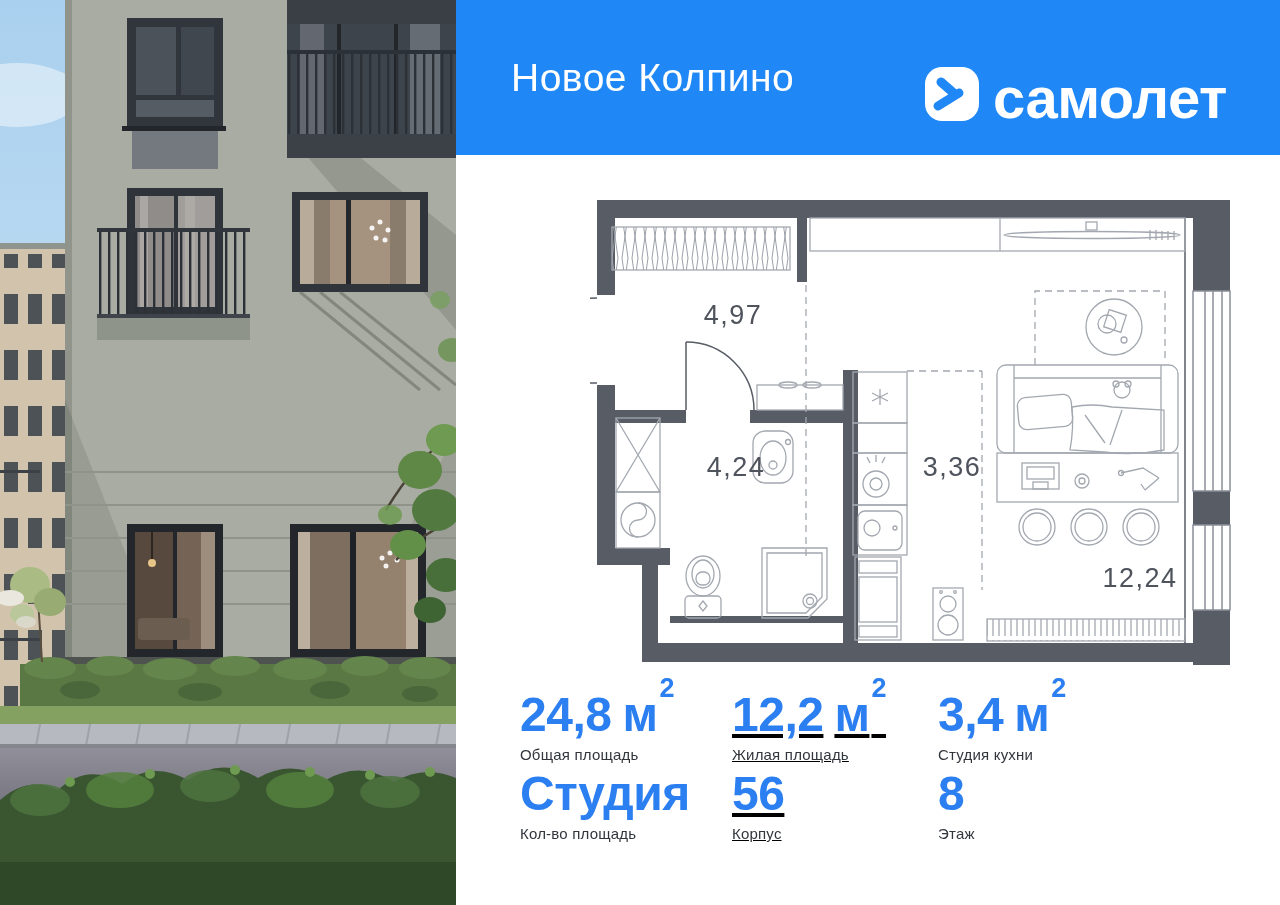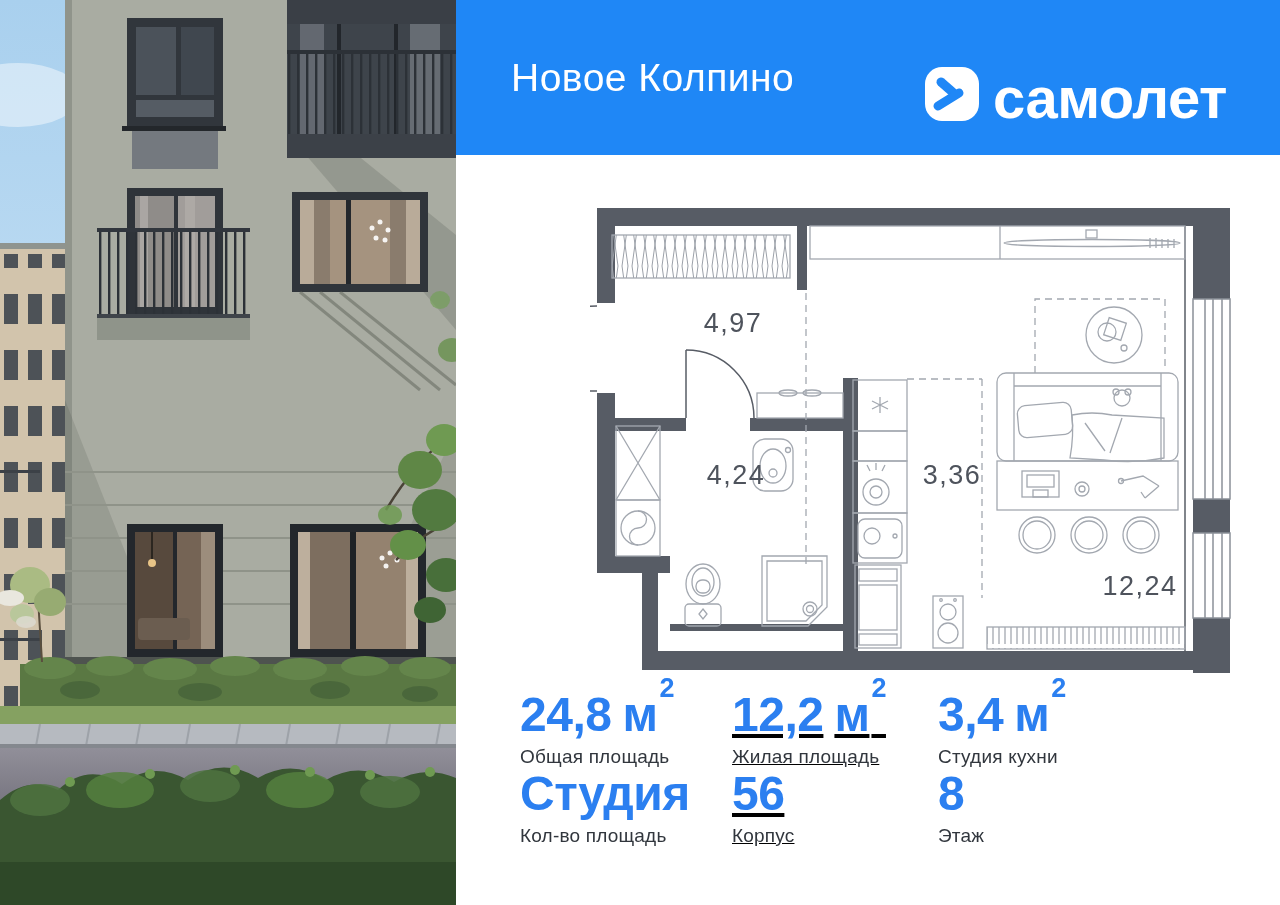--- a/index.html
+++ b/index.html
@@ -12,28 +12,28 @@
   *{margin:0;padding:0;box-sizing:border-box;}
   body{background:#e8e8e8;font-family:"Liberation Sans",sans-serif;}
   .card{position:relative;width:1280px;height:905px;background:#ffffff;overflow:hidden;}
   .photo{position:absolute;left:0;top:0;width:456px;height:905px;}
   .photo svg{display:block;width:456px;height:905px;}
   .banner{position:absolute;left:456px;top:0;width:824px;height:155px;background:var(--banner-blue);}
   .banner-title{position:absolute;left:55px;top:50%;transform:translateY(-50%);
     color:#ffffff;font-size:39px;font-weight:400;letter-spacing:.5px;white-space:nowrap;}
   .brand{position:absolute;left:468px;top:66px;display:flex;align-items:flex-end;gap:13px;}
   .brand-word{color:#ffffff;font-size:58px;font-weight:700;letter-spacing:-.5px;line-height:56px;white-space:nowrap;}
-  .plan{position:absolute;left:590px;top:203px;width:645px;height:475px;}
+  .plan{position:absolute;left:590px;top:195px;width:645px;height:475px;}
   .plan svg{display:block;width:645px;height:475px;}
   .room-label{font-size:27px;letter-spacing:1.5px;fill:#4e535c;font-family:"Liberation Sans",sans-serif;}
   .stat{position:absolute;width:215px;}
   .stat-value{color:var(--value-blue);font-size:48px;font-weight:700;letter-spacing:-.5px;line-height:44px;white-space:nowrap;}
   .stat-unit{margin-left:11px;}
   .stat-sup{font-size:27px;font-weight:700;position:relative;top:-17px;left:2px;}
-  .stat-label{margin-top:9px;color:var(--label-dark);font-size:19px;letter-spacing:.2px;white-space:nowrap;}
+  .stat-label{margin-top:9px;color:var(--label-dark);font-size:15px;letter-spacing:.2px;white-space:nowrap;}
   .c1{left:520px;} .c2{left:732px;text-decoration:underline;} .c3{left:938px;}
   .r1{top:683px;} .r2{top:772px;}
 </style>
 </head>
 <body>
 
 <div class="card">
 
   <div class="photo">
     <svg viewBox="0 0 456 905">

